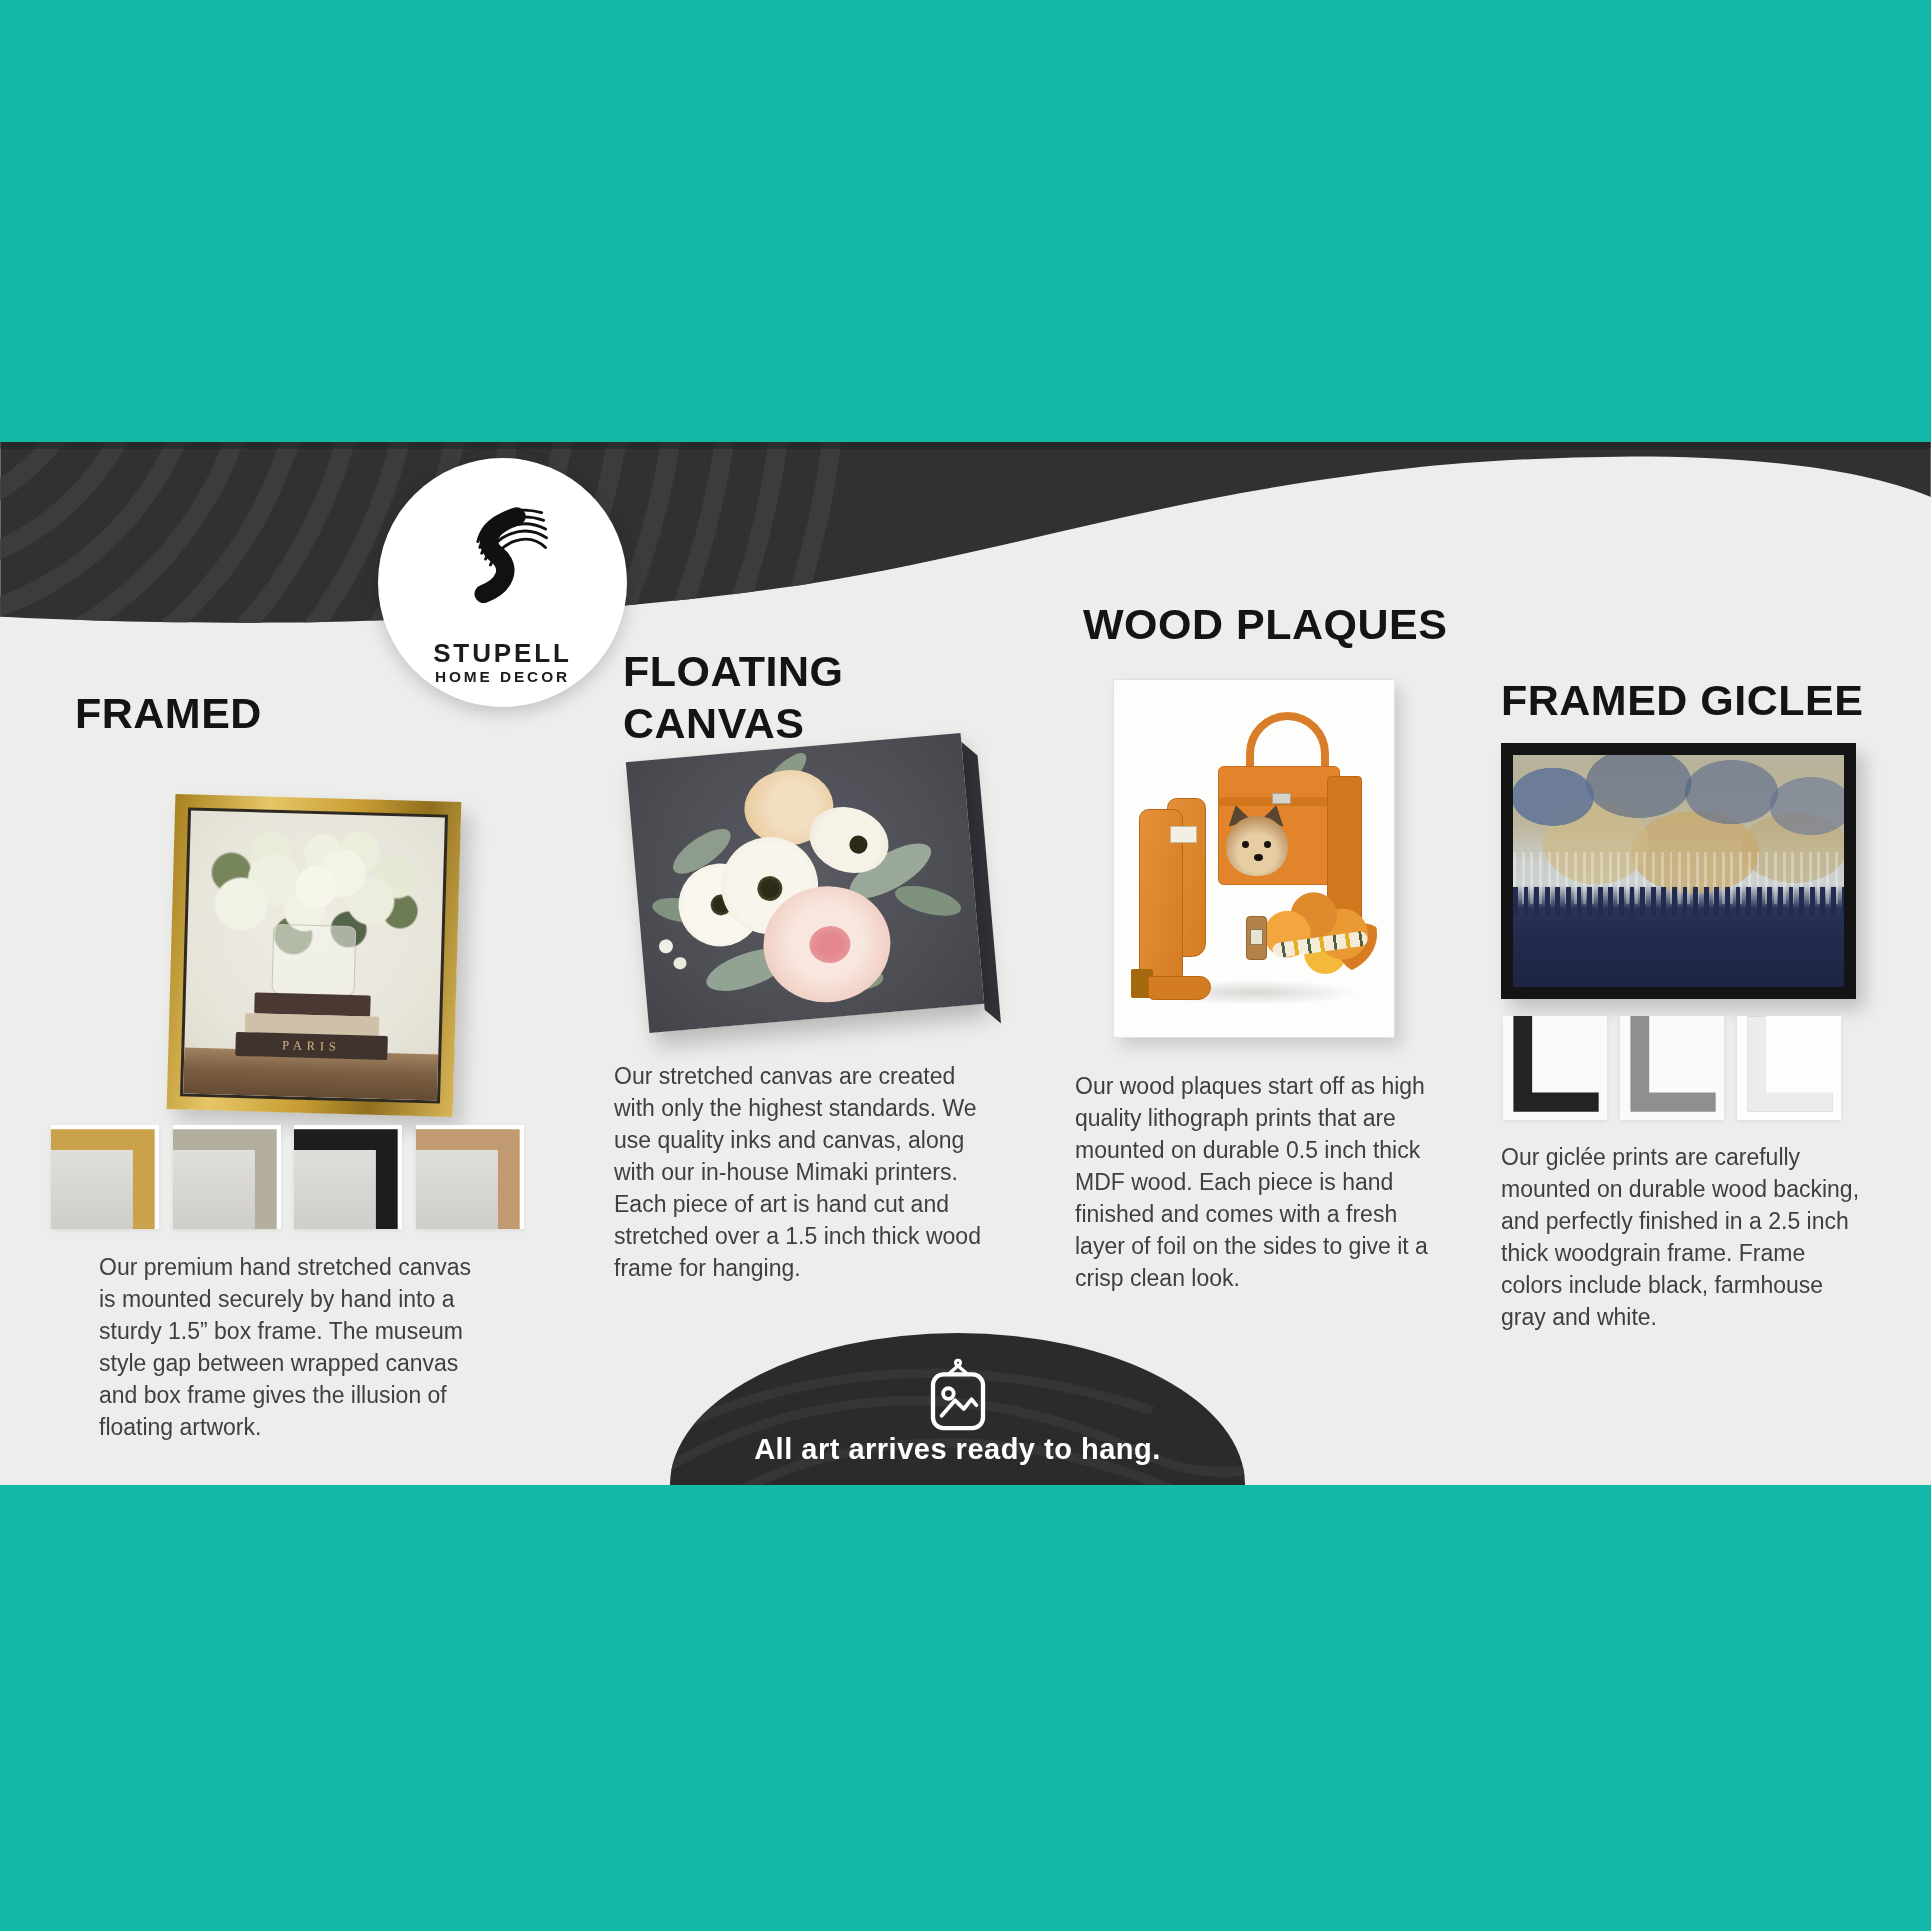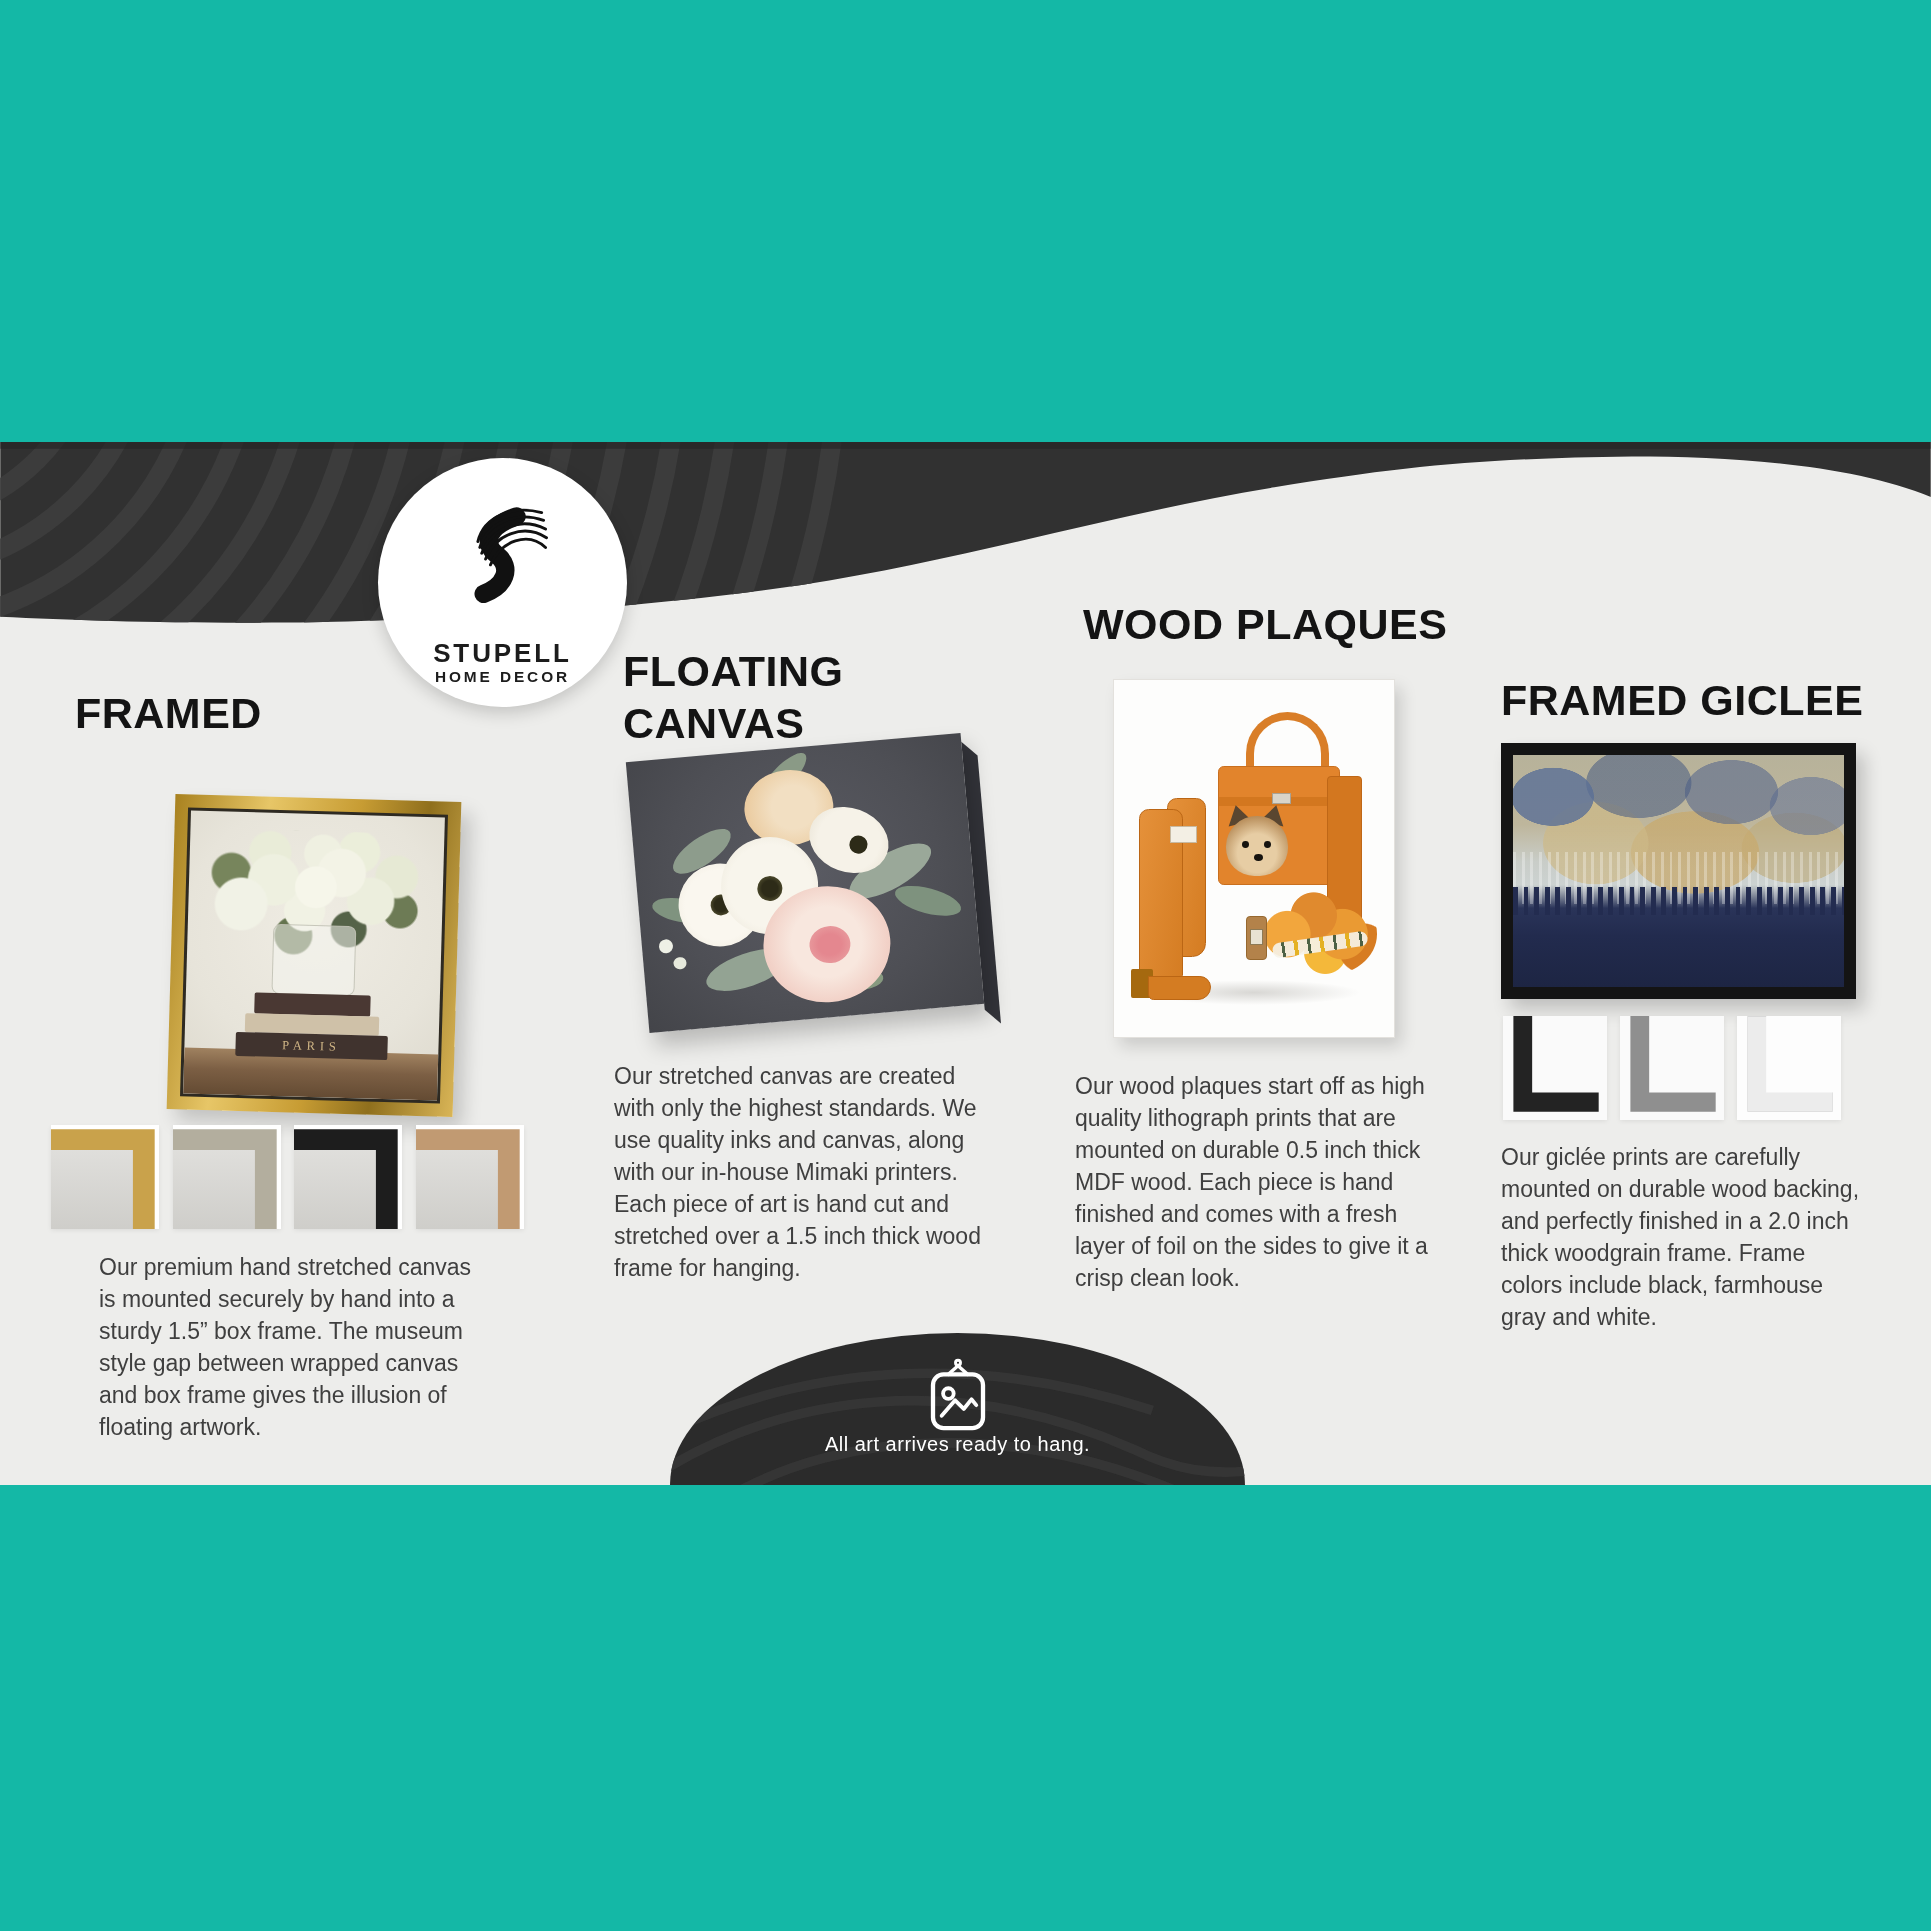--- a/index.html
+++ b/index.html
@@ -117,21 +117,21 @@
   .fg-spikes{position:absolute;left:0;top:57%;width:100%;height:12%;
       background:repeating-linear-gradient(90deg,#232c50 0 4.8px,transparent 4.8px 10.6px);}
   .gs-frame{position:absolute;left:10%;top:0;right:8%;bottom:8%;
             clip-path:polygon(0 0,22% 0,22% 80%,100% 80%,100% 100%,0 100%);}
   
   .dome{position:absolute;left:670px;top:891px;width:575px;height:152px;background:#2b2b2b;
         border-radius:50% 50% 0 0 / 100% 100% 0 0;overflow:hidden;}
   .dome svg.waves{position:absolute;left:0;top:0;}
   .dome-icon{position:absolute;left:50%;top:25px;transform:translateX(-50%);}
   .dome-text{position:absolute;left:0;right:0;top:100px;text-align:center;color:#ffffff;
-             font-size:20px;font-weight:400;letter-spacing:0.5px;}
+             font-size:29px;font-weight:700;letter-spacing:0.5px;}
 </style>
 </head>
 <body>
 
 <div id="screen">
   <div class="band">
 
     <svg class="hdr-svg" viewBox="0 0 2000 260">
       <defs>
         <clipPath id="hdrclip">
@@ -285,21 +285,21 @@
     <div class="tile" style="left:1503px;top:574px;width:104px;height:104px;background:#fafafa;">
       <div class="gs-frame" style="background-color: rgb(35, 35, 35);"></div>
     </div>
     <div class="tile" style="left:1620px;top:574px;width:104px;height:104px;background:#fafafa;">
       <div class="gs-frame" style="background-color: rgb(143, 143, 143);"></div>
     </div>
     <div class="tile" style="left:1737px;top:574px;width:104px;height:104px;background:#fdfdfd;">
       <div class="gs-frame" style="box-shadow: rgb(217, 217, 217) 0px 0px 0px 1px inset; background-color: rgb(236, 236, 236);"></div>
     </div>
 
-    <div class="col-p" style="left:1501px;top:699px;width:361px;">Our giclée prints are carefully mounted on durable wood backing, and perfectly finished in a 2.0 inch thick woodgrain frame. Frame colors include black, farmhouse gray and white.</div>
+    <div class="col-p" style="left:1501px;top:699px;width:361px;">Our giclée prints are carefully mounted on durable wood backing, and perfectly finished in a 2.5 inch thick woodgrain frame. Frame colors include black, farmhouse gray and white.</div>
 
     <div class="dome">
       <svg class="waves" width="575" height="152" viewBox="0 0 596 157">
         <g stroke="#373737" stroke-width="10" fill="none" opacity=".9">
           <path d="M-20,150 C120,60 300,40 480,120 C520,140 560,150 620,140"></path>
           <path d="M-20,110 C140,30 320,20 500,80"></path>
           <path d="M60,170 C180,100 360,90 540,170"></path>
         </g>
       </svg>
       <svg class="dome-icon" width="75" height="75" viewBox="0 0 78 78">

